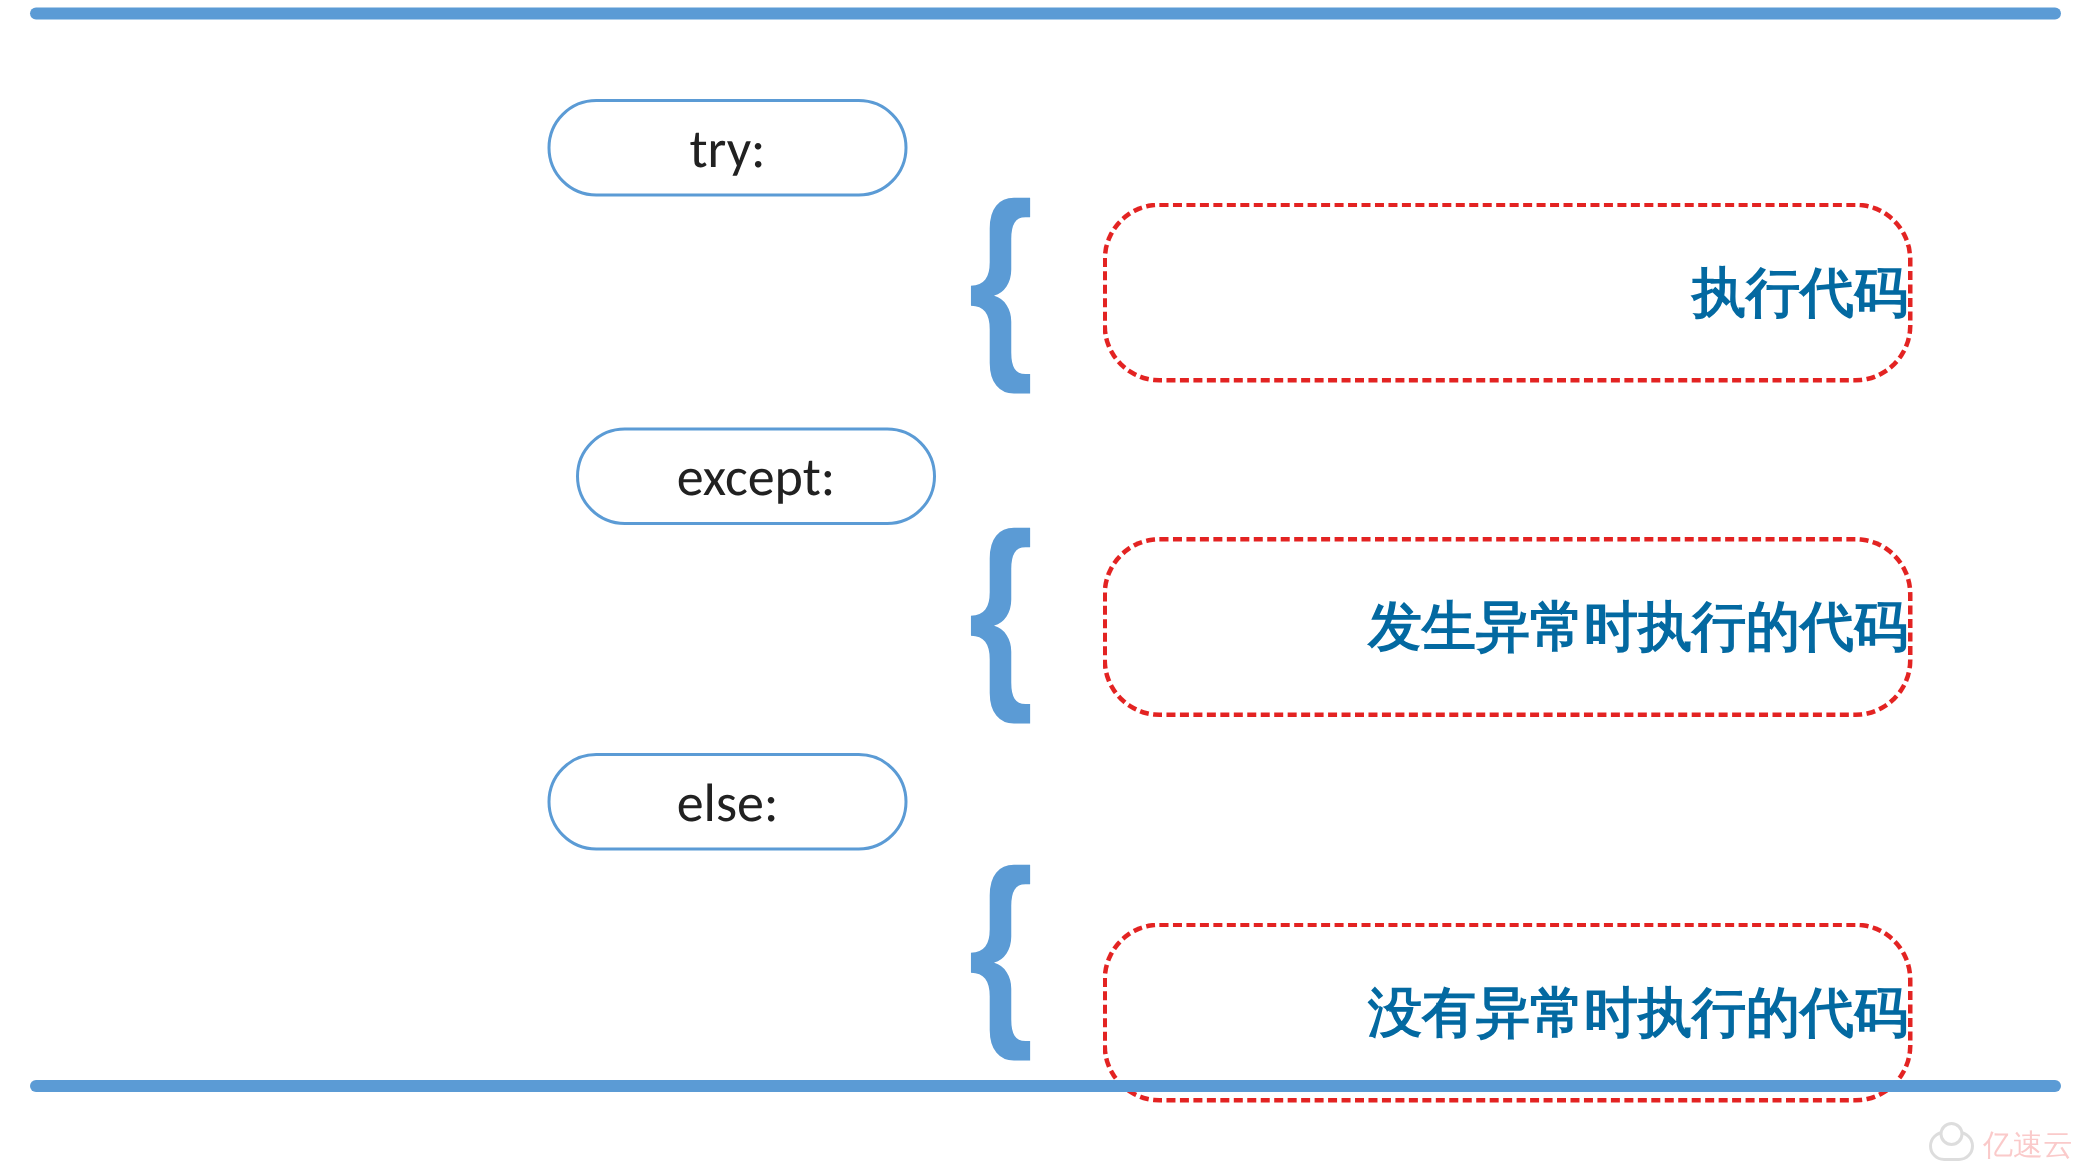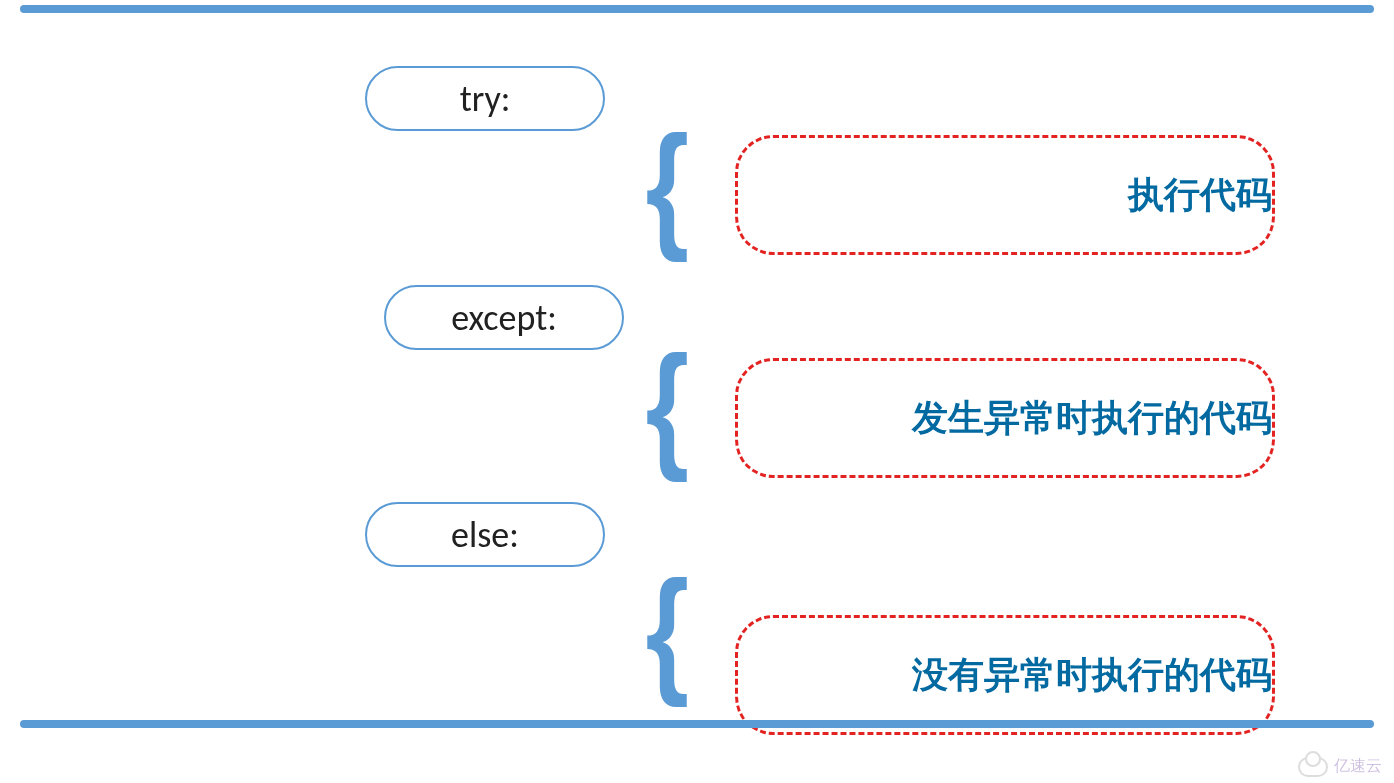--- a/index.html
+++ b/index.html
@@ -77,22 +77,22 @@
   .box-noexception{ left: 735px; top: 585px; }
 
   .watermark {
     position: absolute;
     right: 12px;
     bottom: 6px;
     display: flex;
     align-items: center;
     gap: 6px;
     opacity: 0.28;
-    color: #4c1d95;
-    font-size: 16px;
+    color: #ef4444;
+    font-size: 20px;
   }
   .watermark .cloud {
     width: 30px;
     height: 20px;
     border: 2px solid #888;
     border-radius: 12px;
     position: relative;
   }
   .watermark .cloud::before {
     content: "";

